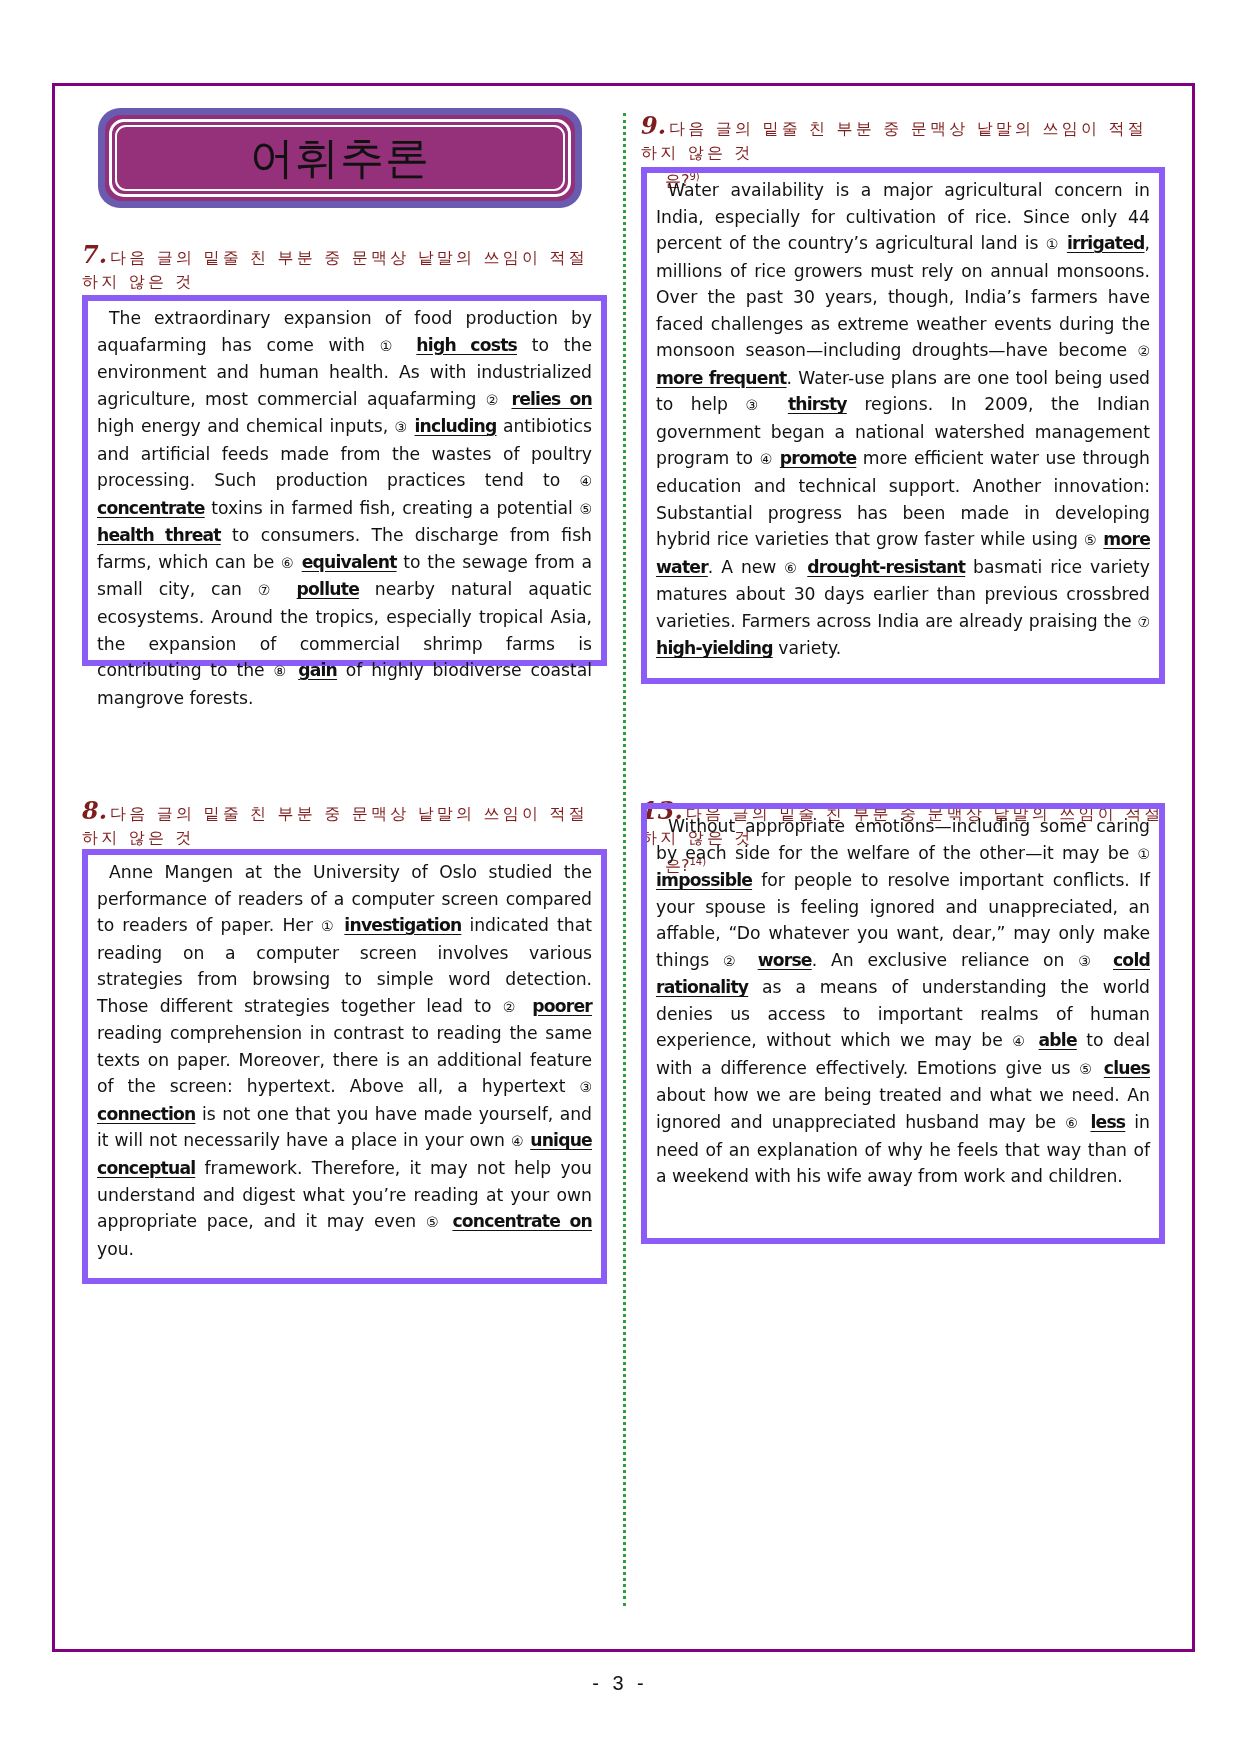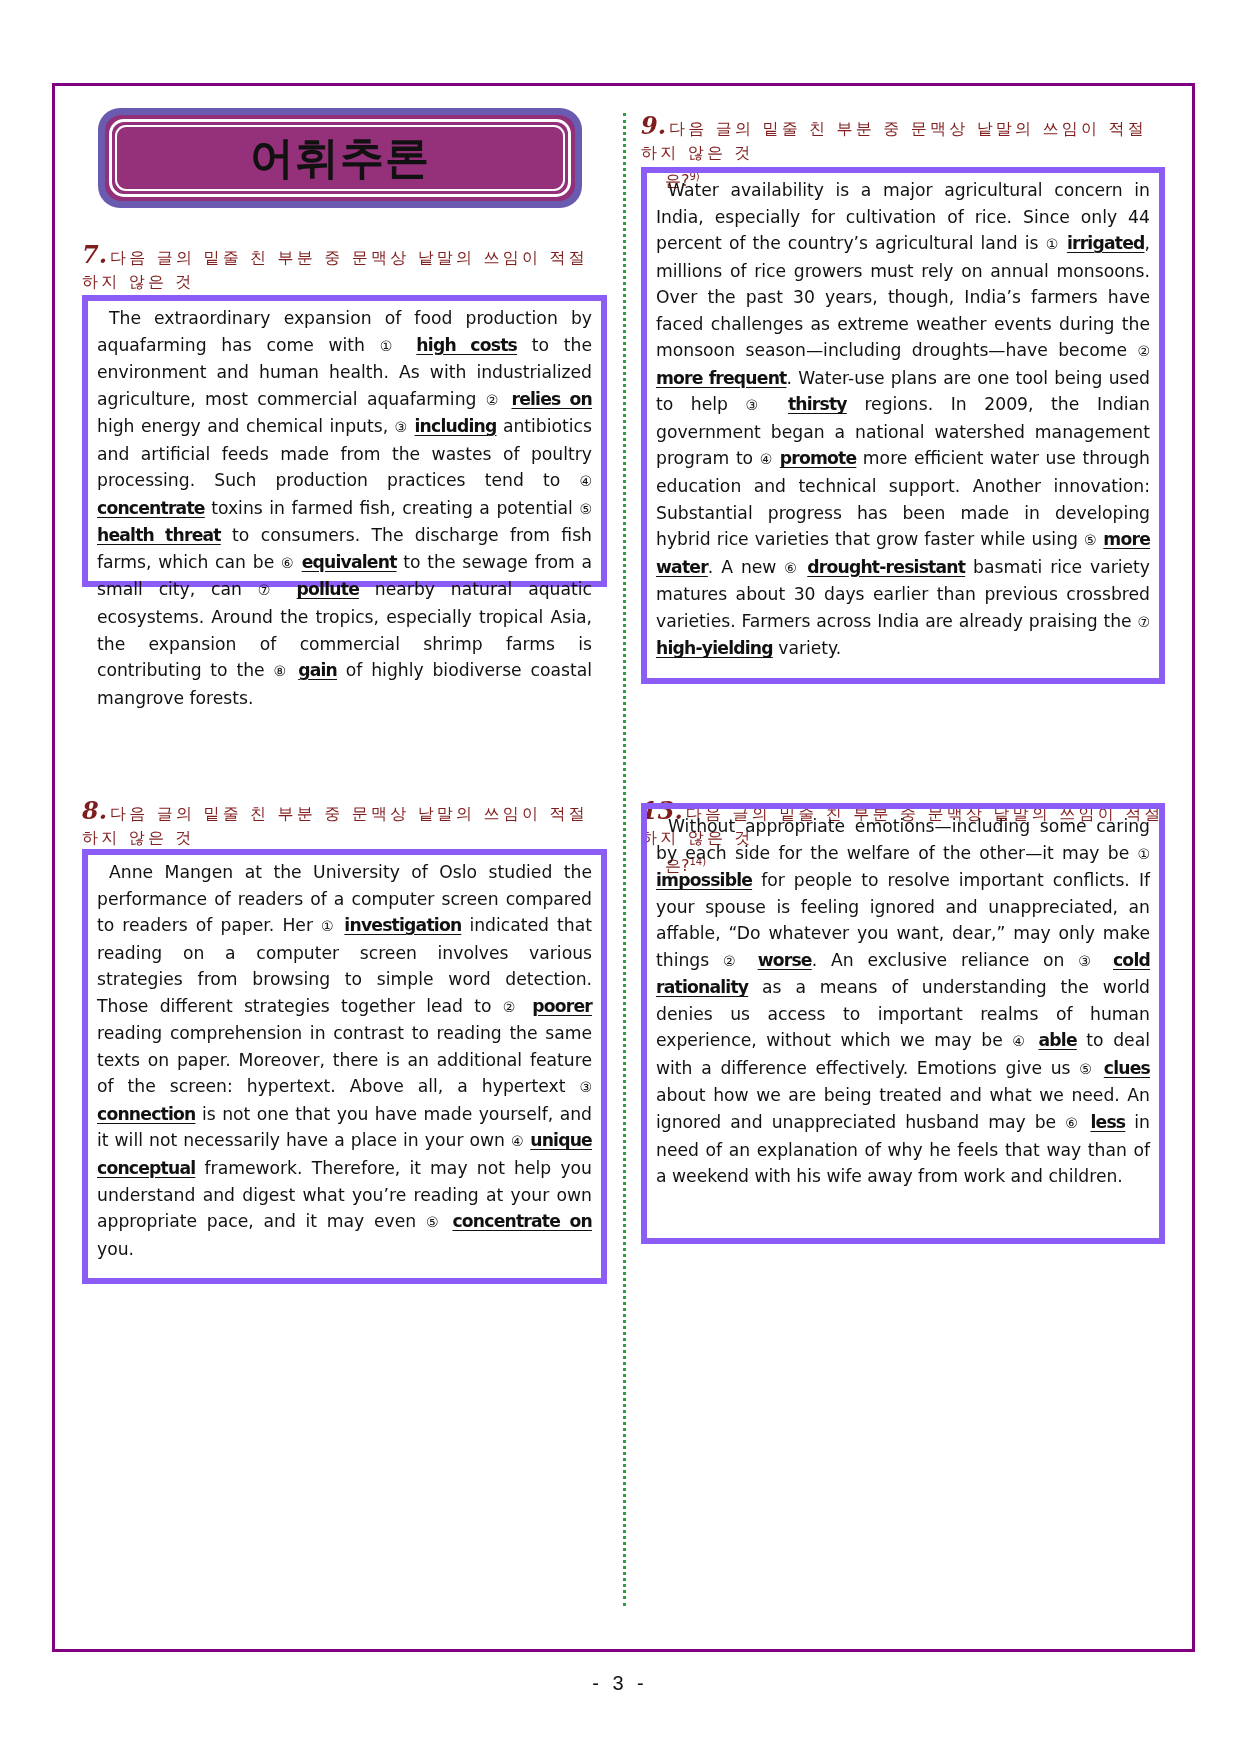--- a/index.html
+++ b/index.html
@@ -6,21 +6,21 @@
   body { width:1240px; height:1753px; position:relative; overflow:hidden;
          font-family:"DejaVu Sans", "Liberation Sans", sans-serif; color:#111; }
   .frame { position:absolute; left:52px; top:83px; width:1137px; height:1563px;
            border:3px solid #800080; }
   .divider { position:absolute; left:623px; top:113px; height:1493px; width:0;
              border-left:3px dotted #2e9e3a; }
   .title-box { position:absolute; left:98px; top:108px; width:484px; height:100px;
                border-radius:22px; background:#6a5bb0; box-sizing:border-box; padding:5px; }
   .title-ring1 { width:100%; height:100%; border-radius:18px; background:#93307a; box-sizing:border-box; padding:4px;
                  border:2px solid #6a5bb0; }
-  .title-ring2 { width:100%; height:100%; border-radius:15px; border:3px solid #ffffff; box-sizing:border-box; padding:3px; background:#93307a;font-weight:bold;}
+  .title-ring2 { width:100%; height:100%; border-radius:15px; border:3px solid #ffffff; box-sizing:border-box; padding:3px; background:#93307a;}
   .title-inner { width:100%; height:100%; border-radius:11px; border:2px solid #ffffff; box-sizing:border-box;
                  background:#95307a; display:flex; align-items:center; justify-content:center; }
   .title-text { font-family:"DejaVu Sans", sans-serif; font-size:44px; color:#111; letter-spacing:1px; }
   .q-head { position:absolute; font-size:16px; line-height:24px; color:#7f1d1d; }
   .q-num { font-family:"DejaVu Serif", serif; font-style:italic; font-weight:bold; font-size:24px; margin-right:3px; }
   .q-head .cont { display:block; padding-left:24px; }
   .q-head sup { font-size:10px; }
   .q-head .stem { letter-spacing:3.2px; }
   .box { position:absolute; border:6px solid #8b5cf6; box-sizing:border-box;
          padding:4px 9px 6px 9px; font-family:"DejaVu Sans", sans-serif; font-size:17.2px; line-height:26.55px;
@@ -43,21 +43,21 @@
       <div class="title-inner">
         <span class="title-text">어휘추론</span>
       </div>
     </div>
   </div>
 </div>
 
 <div class="q-head" style="left:82px; top:243px; width:525px;">
   <span class="q-num">7.</span><span class="stem">다음 글의 밑줄 친 부분 중 문맥상 낱말의 쓰임이 적절하지 않은 것</span>
 </div>
-<div class="box" style="left:82px; top:295px; width:525px; height:292px;">
+<div class="box" style="left:82px; top:295px; width:525px; height:371px;">
   <p>The extraordinary expansion of food production by aquafarming has come with <span class="n">①</span> <span class="u">high costs</span> to the environment and human health. As with industrialized agriculture, most commercial aquafarming <span class="n">②</span> <span class="u">relies on</span> high energy and chemical inputs, <span class="n">③</span> <span class="u">including</span> antibiotics and artificial feeds made from the wastes of poultry processing. Such production practices tend to <span class="n">④</span> <span class="u">concentrate</span> toxins in farmed fish, creating a potential <span class="n">⑤</span> <span class="u">health threat</span> to consumers. The discharge from fish farms, which can be <span class="n">⑥</span> <span class="u">equivalent</span> to the sewage from a small city, can <span class="n">⑦</span> <span class="u">pollute</span> nearby natural aquatic ecosystems. Around the tropics, especially tropical Asia, the expansion of commercial shrimp farms is contributing to the <span class="n">⑧</span> <span class="u">gain</span> of highly biodiverse coastal mangrove forests.</p>
 </div>
 
 <div class="q-head" style="left:82px; top:799px; width:525px;">
   <span class="q-num">8.</span><span class="stem">다음 글의 밑줄 친 부분 중 문맥상 낱말의 쓰임이 적절하지 않은 것</span>
 </div>
 <div class="box" style="left:82px; top:849px; width:525px; height:435px;">
   <p>Anne Mangen at the University of Oslo studied the performance of readers of a computer screen compared to readers of paper. Her <span class="n">①</span> <span class="u">investigation</span> indicated that reading on a computer screen involves various strategies from browsing to simple word detection. Those different strategies together lead to <span class="n">②</span> <span class="u">poorer</span> reading comprehension in contrast to reading the same texts on paper. Moreover, there is an additional feature of the screen: hypertext. Above all, a hypertext <span class="n">③</span> <span class="u">connection</span> is not one that you have made yourself, and it will not necessarily have a place in your own <span class="n">④</span> <span class="u">unique conceptual</span> framework. Therefore, it may not help you understand and digest what you’re reading at your own appropriate pace, and it may even <span class="n">⑤</span> <span class="u">concentrate on</span> you.</p>
 </div>
 

